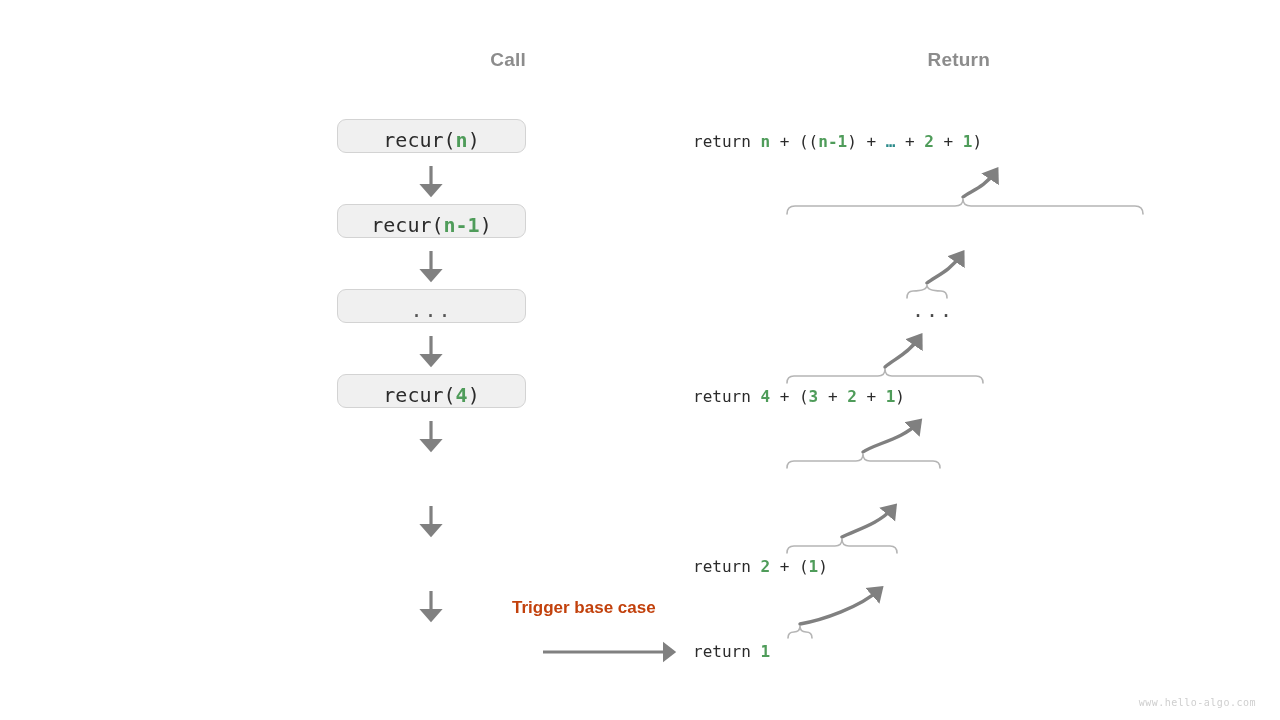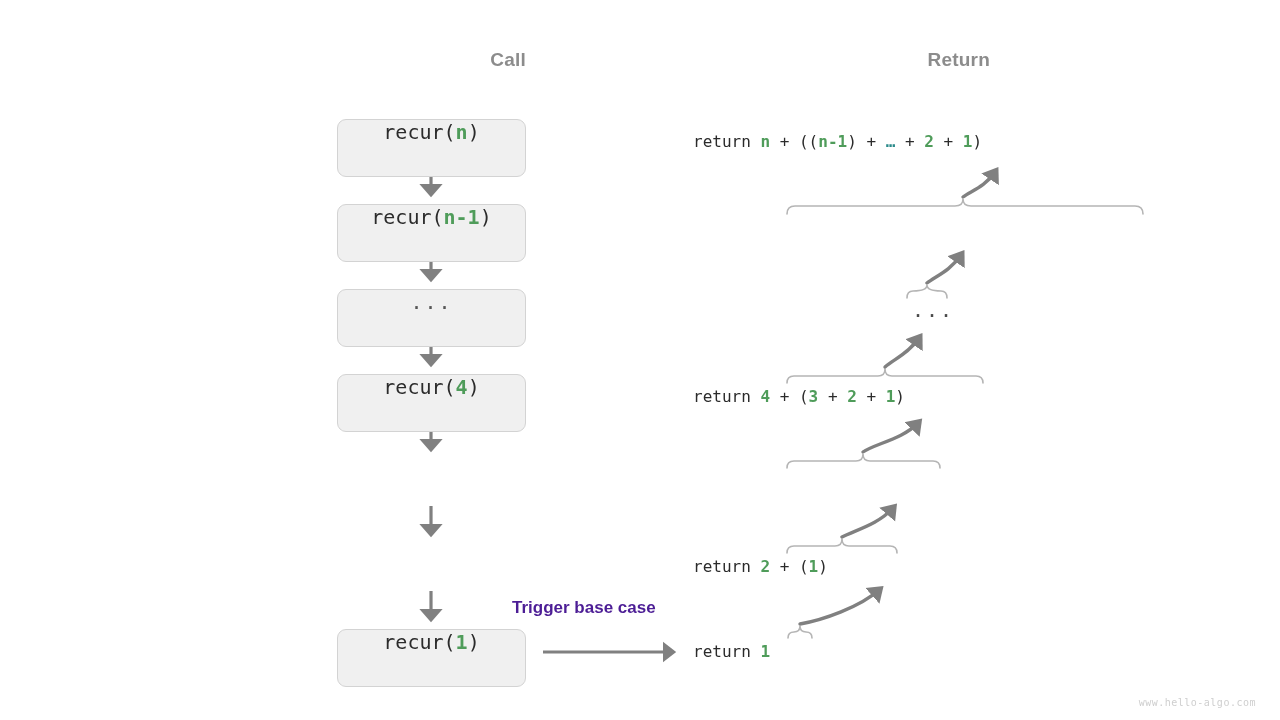--- a/index.html
+++ b/index.html
@@ -34,27 +34,27 @@
     letter-spacing: 0.2px;
   }
   #hdr-call   { left: 337px; top: 49px; width: 189px; }
   #hdr-return { left: 790px; top: 49px; width: 200px; }
 
   
   .call-box {
     position: absolute;
     left: 337px;
     width: 189px;
-    height: 58px;
+    height: 34px;
     box-sizing: border-box;
     background: #f0f0f0;
     border: 1.6px solid #d3d3d3;
     border-radius: 9px;
     display: flex;
-    align-items: flex-start;
+    align-items: flex-end;
     justify-content: center;
     font-family: "DejaVu Sans Mono", monospace;
     font-size: 20px;
     color: #2b2b2b;
     letter-spacing: 0px;
   }
   .call-box .mono-txt { white-space: pre; }
   .call-box .g { color: #4f9c5a; font-weight: bold; }
   .call-box .dots {
     color: #555555;
@@ -84,21 +84,21 @@
   }
 
   
   #trigger-label {
     position: absolute;
     left: 512px;
     top: 598px;
     font-family: "Liberation Sans", sans-serif;
     font-weight: bold;
     font-size: 17px;
-    color: #4c1d95;
+    color: #c2410c;
     white-space: nowrap;
   }
 
   
   #watermark {
     position: absolute;
     right: 24px;
     bottom: 12px;
     font-family: "DejaVu Sans Mono", monospace;
     font-size: 10px;
@@ -185,23 +185,20 @@
   <div class="call-box" style="top:289px">
     <span class="dots">...</span>
   </div>
 
   <div class="call-box" style="top:374px">
     <span class="mono-txt"><span>recur(</span><span class="g">4</span><span>)</span></span>
   </div>
 
 
 
-  <div class="call-box" style="top:629px">
-    <span class="mono-txt"><span>recur(</span><span class="g">1</span><span>)</span></span>
-  </div>
 
   <div class="ret-line" style="left:693px; top:128px">return <span class="g">n</span> + ((<span class="g">n-1</span>) + <span class="el">…</span> + <span class="g">2</span> + <span class="g">1</span>)</div>
 
 
   <div class="ret-dots" style="left:912px; top:298px">...</div>
 
   <div class="ret-line" style="left:693px; top:383px">return <span class="g">4</span> + (<span class="g">3</span> + <span class="g">2</span> + <span class="g">1</span>)</div>
 
 
   <div class="ret-line" style="left:693px; top:553px">return <span class="g">2</span> + (<span class="g">1</span>)</div>

